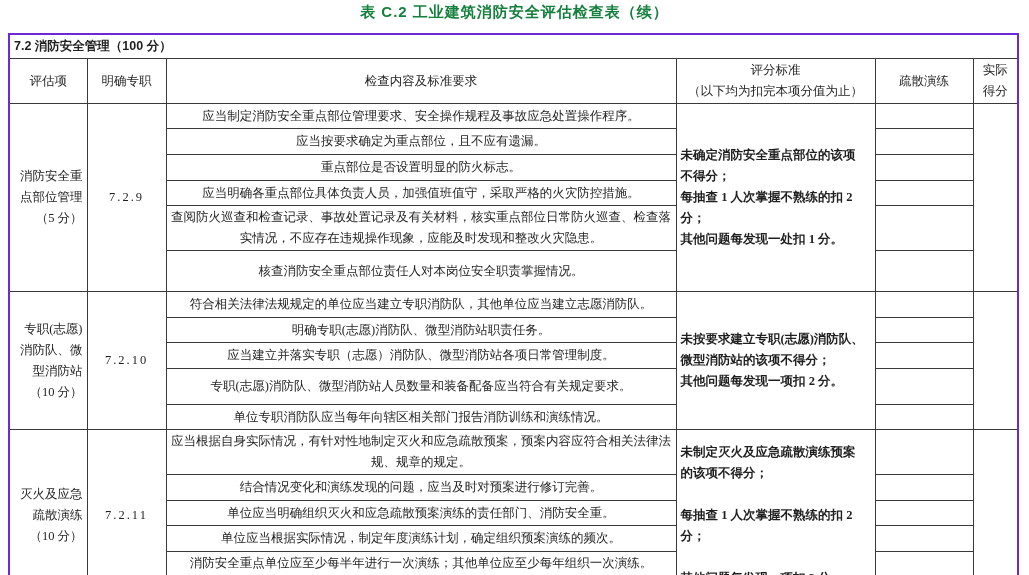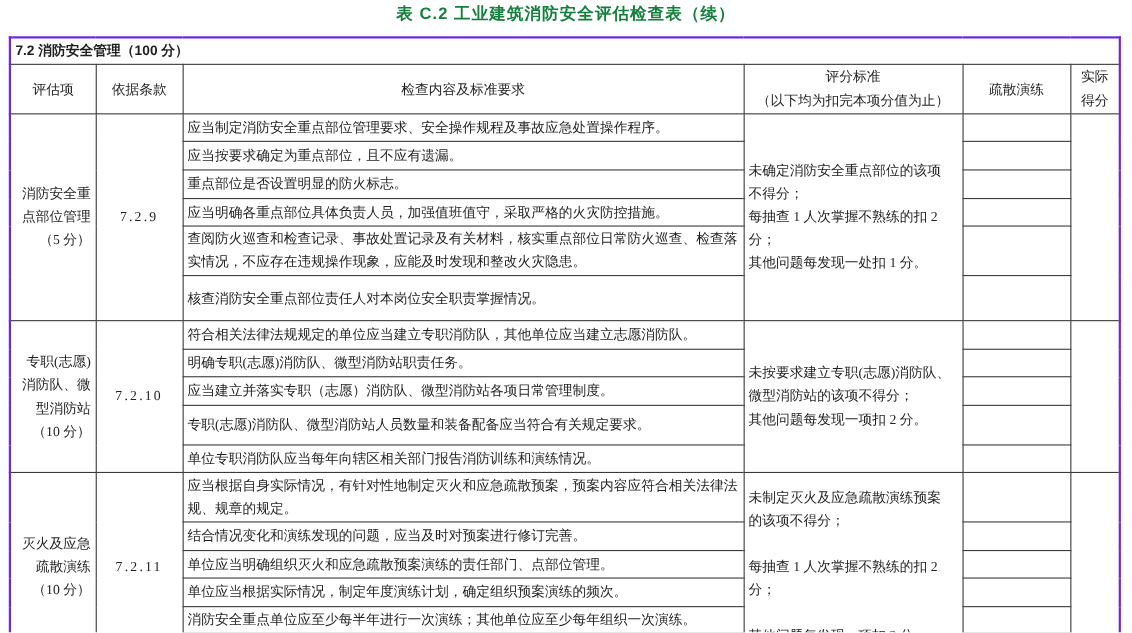--- a/index.html
+++ b/index.html
@@ -34,22 +34,22 @@
   tr.group-start td { border-top:1.5px solid #2c2c2c; }
 
   td.section-cell {
     font-family:"Liberation Sans","DejaVu Sans",sans-serif;
     font-weight:bold; font-size:13.5px;
     padding:1px 6px; text-align:left;
   }
   td.hdr { text-align:center; white-space:pre-line; }
   td.item-cell { text-align:right; white-space:pre-line; }
   td.clause-cell { text-align:center; letter-spacing:2px;font-family:Liberation Serif, serif; }
-  td.content-cell { text-align:left; padding:1px 6px 1px 10px;font-family:Liberation Serif, serif; }
-  td.scoring-cell { text-align:left; padding:1px 4px 1px 8px; white-space:pre-line; }
+  td.content-cell { text-align:center; padding:1px 6px 1px 10px;font-family:Liberation Serif, serif; }
+  td.scoring-cell { text-align:left; padding:1px 4px 1px 8px; white-space:pre-line;font-weight:bold; }
   td.result-cell, td.actual-cell { background:#fff; }
 </style>
 </head>
 <body>
 
 <div class="page">
   <div class="doc-title">表 C.2 工业建筑消防安全评估检查表（续）</div>
 
   <table class="checklist">
     <colgroup>
@@ -61,21 +61,21 @@
         <col style="width:45px">
     </colgroup>
 
     <tbody>
         <tr style="height:23px">
       <td colspan="6" class="section-cell">7.2 消防安全管理（100 分）</td>
     </tr>
 
     <tr style="height:44px">
       <td class="hdr">评估项</td>
-      <td class="hdr">依据条款</td>
+      <td class="hdr">明确专职</td>
       <td class="hdr">检查内容及标准要求</td>
       <td class="hdr">评分标准
 （以下均为扣完本项分值为止）</td>
       <td class="hdr">疏散演练</td>
       <td class="hdr">实际
 得分</td>
     </tr>
 
     <tr class="group-start" style="height:25px">
       <td class="item-cell" rowspan="6">消防安全重
@@ -156,21 +156,21 @@
 
 其他问题每发现一项扣 2 分。</td>
       <td class="result-cell"></td>
       <td class="actual-cell" rowspan="6"></td>
     </tr>
     <tr style="height:26px">
       <td class="content-cell">结合情况变化和演练发现的问题，应当及时对预案进行修订完善。</td>
       <td class="result-cell"></td>
     </tr>
     <tr style="height:25px">
-      <td class="content-cell">单位应当明确组织灭火和应急疏散预案演练的责任部门、点部位管理。</td>
+      <td class="content-cell">单位应当明确组织灭火和应急疏散预案演练的责任部门、消防安全重。</td>
       <td class="result-cell"></td>
     </tr>
     <tr style="height:26px">
       <td class="content-cell">单位应当根据实际情况，制定年度演练计划，确定组织预案演练的频次。</td>
       <td class="result-cell"></td>
     </tr>
     <tr style="height:23px">
       <td class="content-cell">消防安全重点单位应至少每半年进行一次演练；其他单位应至少每年组织一次演练。</td>
       <td class="result-cell"></td>
     </tr>

